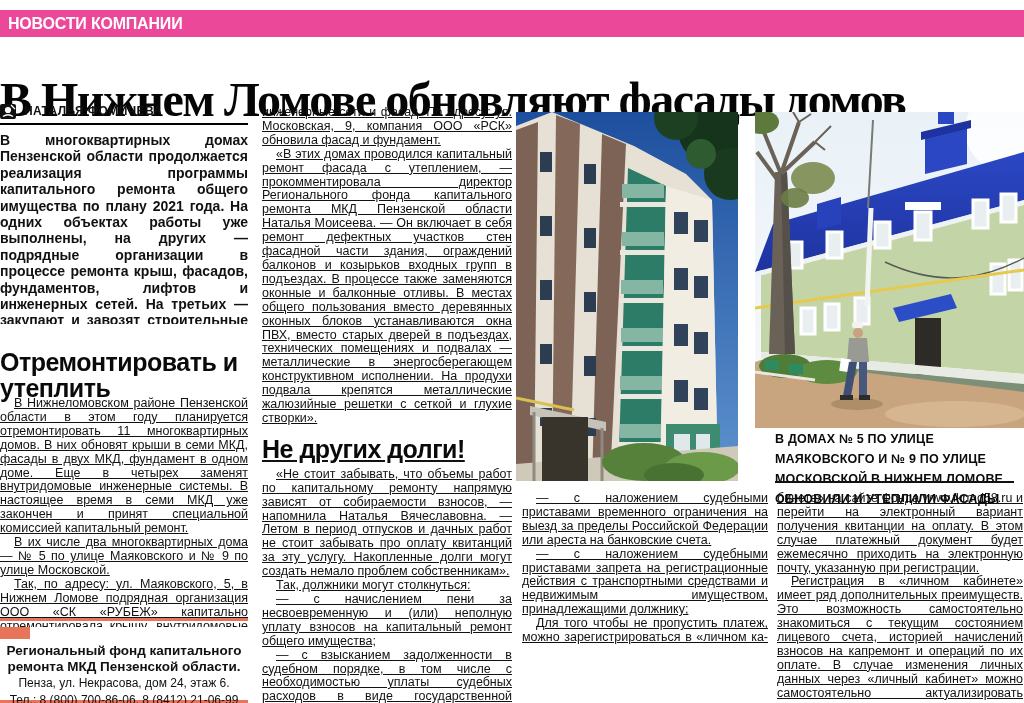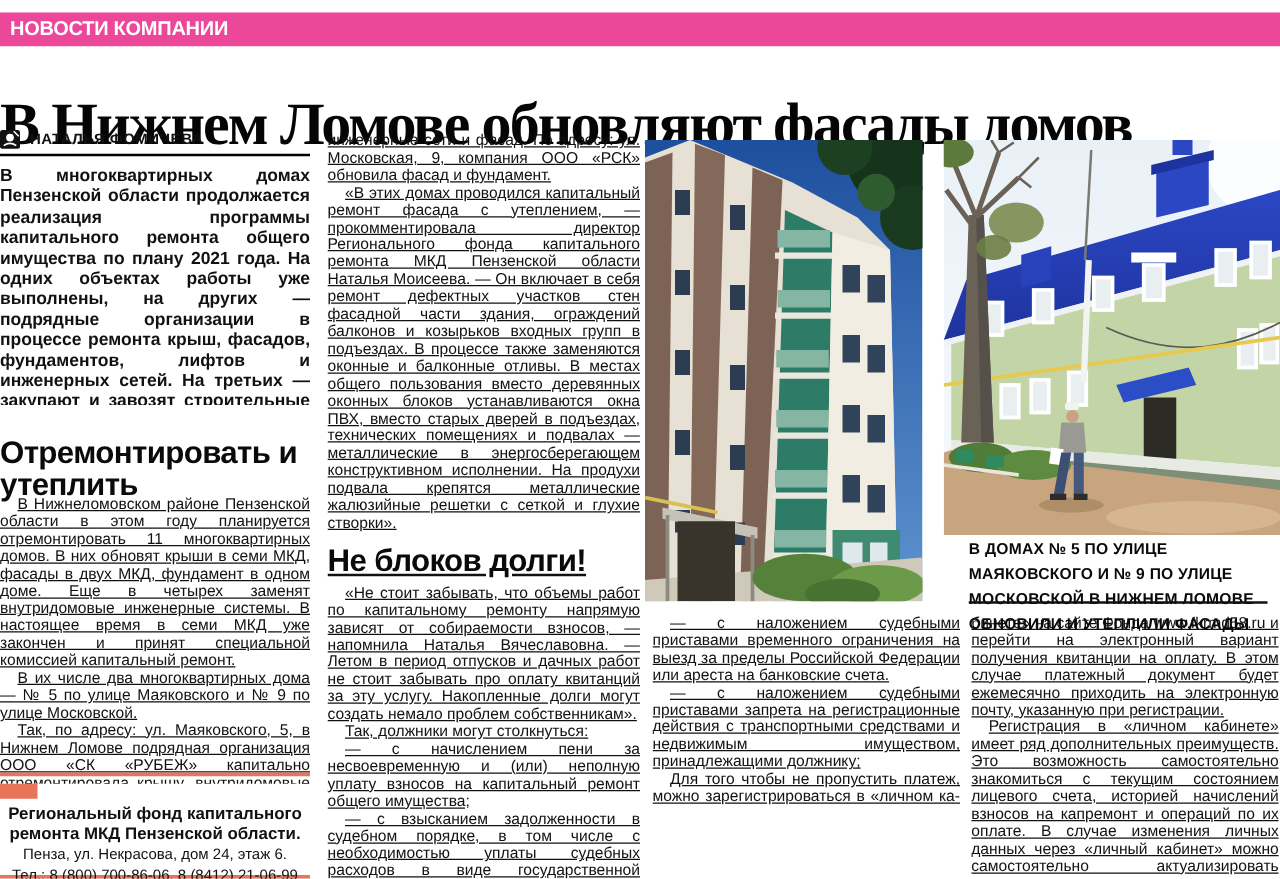--- a/index.html
+++ b/index.html
@@ -90,21 +90,21 @@
     <span class="infobox-swatch"></span>
   </div>
   <div class="infobox-org">Региональный фонд капитального ремонта МКД Пензенской области.</div>
   <div class="infobox-line">Пенза, ул. Некрасова, дом 24, этаж 6.</div>
   <div class="infobox-line">Тел.: 8 (800) 700-86-06, 8 (8412) 21-06-99</div>
 </div>
 
 <div class="abs bodytext col2">
   <p class="noindent">инженерные сети и фасад. По адресу: ул. Московская, 9, компания ООО «РСК» обновила фасад и фундамент.</p>
   <p>«В этих домах проводился капитальный ремонт фасада с утеплением, — прокомментировала директор Регионального фонда капитального ремонта МКД Пензенской области Наталья Моисеева. — Он включает в себя ремонт дефектных участков стен фасадной части здания, ограждений балконов и козырьков входных групп в подъездах. В процессе также заменяются оконные и балконные отливы. В местах общего пользования вместо деревянных оконных блоков устанавливаются окна ПВХ, вместо старых дверей в подъездах, технических помещениях и подвалах — металлические в энергосберегающем конструктивном исполнении. На продухи подвала крепятся металлические жалюзийные решетки с сеткой и глухие створки».</p>
-  <h2 class="subhead">Не блоков долги!</h2>
+  <h2 class="subhead">Не других долги!</h2>
   <p>«Не стоит забывать, что объемы работ по капитальному ремонту напрямую зависят от собираемости взносов, — напомнила Наталья Вячеславовна. — Летом в период отпусков и дачных работ не стоит забывать про оплату квитанций за эту услугу. Накопленные долги могут создать немало проблем собственникам».</p>
   <p>Так, должники могут столкнуться:</p>
   <p>— с начислением пени за несвоевременную и (или) неполную уплату взносов на капитальный ремонт общего имущества;</p>
   <p>— с взысканием задолженности в судебном порядке, в том числе с необходимостью уплаты судебных расходов в виде государственной пошлины и исполнительного сбора;</p>
 </div>
 
 <div class="abs bodytext col3">
   <p>— с наложением судебными приставами временного ограничения на выезд за пределы Российской Федерации или ареста на банковские счета.</p>
   <p>— с наложением судебными приставами запрета на регистрационные действия с транспортными средствами и недвижимым имуществом, принадлежащими должнику;</p>
   <p class="contout">Для того чтобы не пропустить платеж, можно зарегистрироваться в «личном ка-</p>

